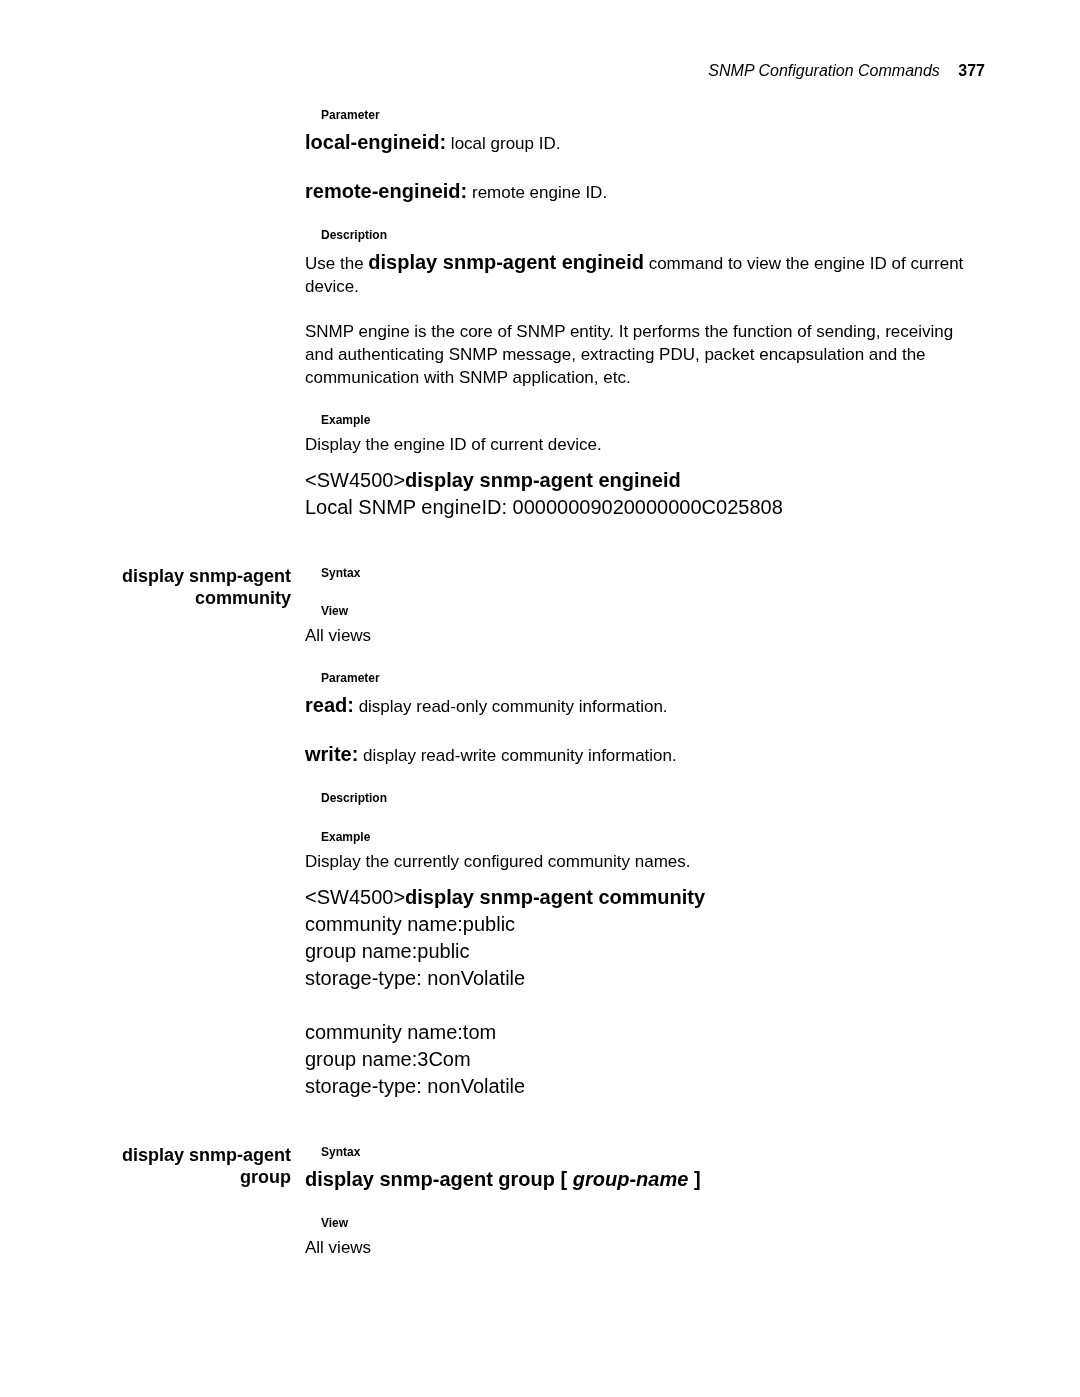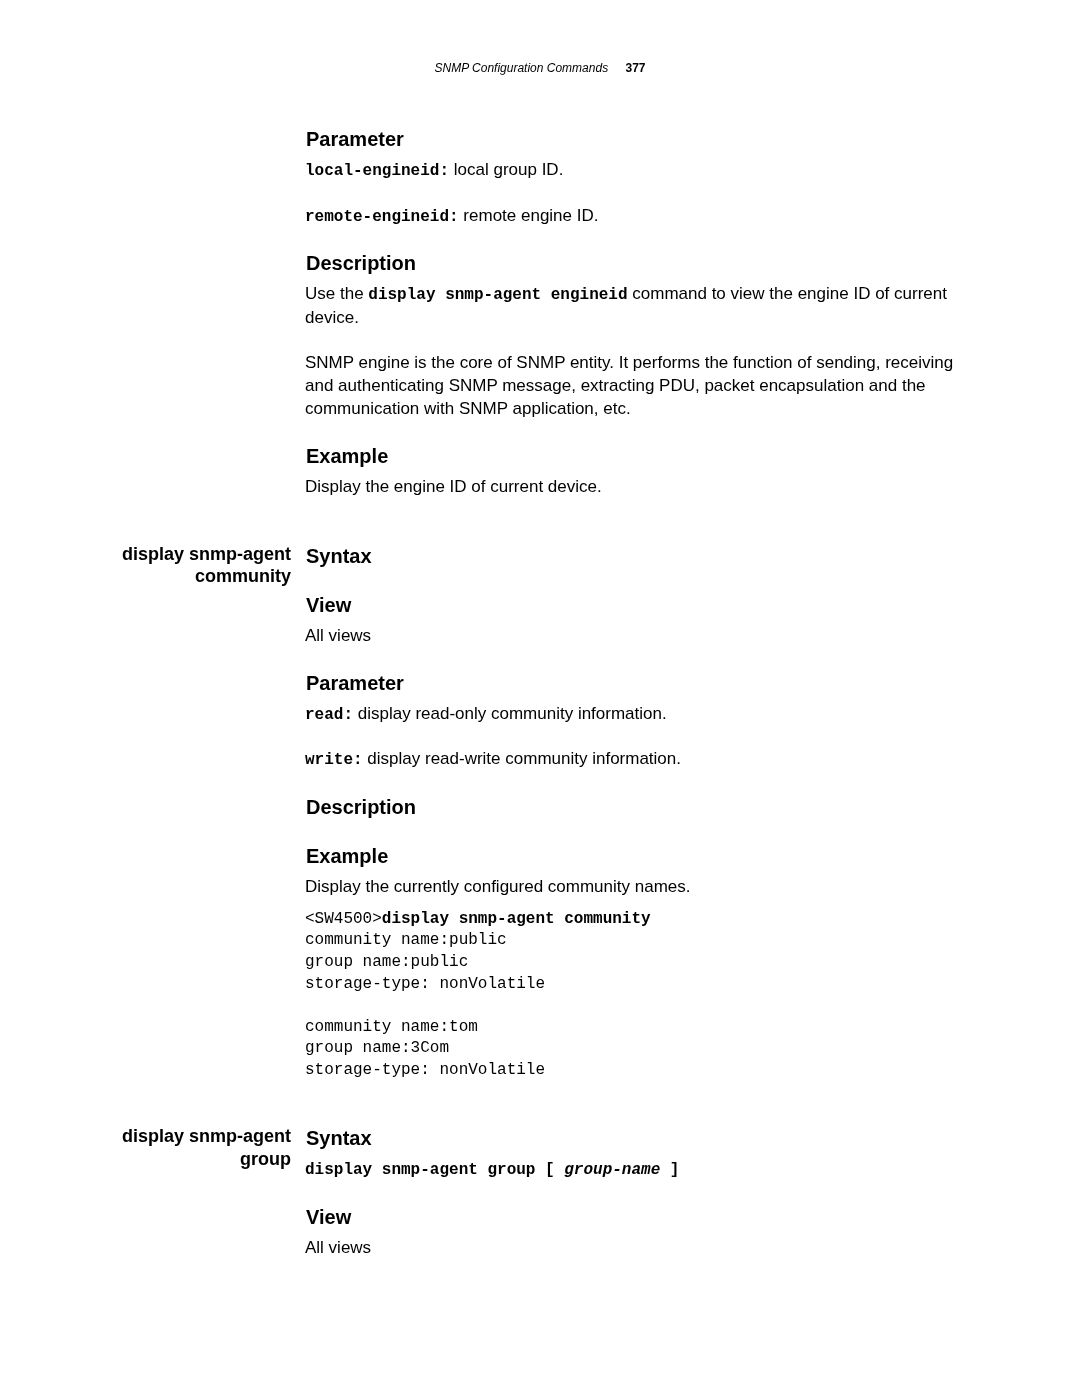--- a/index.html
+++ b/index.html
@@ -12,25 +12,25 @@
     line-height: 1.35;
   }
   .page {
     width: 1080px;
     min-height: 1397px;
     box-sizing: border-box;
     padding: 60px 95px 90px 95px;
     position: relative;
   }
   .running-head {
-    text-align: center;
+    text-align: right;
     font-style: italic;
-    font-size: 12px;
+    font-size: 16px;
     color: #000;
-    margin-bottom: 50px;
+    margin-bottom: 25px;
   }
   .running-head .pnum {
     font-style: normal;
     font-weight: 700;
     margin-left: 14px;
   }
   .row {
     display: flex;
     align-items: flex-start;
   }
@@ -45,29 +45,29 @@
     font-weight: 700;
     font-size: 18px;
     line-height: 1.25;
     display: inline-block;
   }
   .maincol {
     flex: 1 1 auto;
     max-width: 680px;
   }
   h4.sub {
-    font-size: 20px;
+    font-size: 12px;
     font-weight: 700;
-    margin: 0 0 6px 1px;
+    margin: 0 0 6px 16px;
   }
   .block { margin-bottom: 22px; }
   p { margin: 0 0 10px 0; }
   code, .mono, pre {
-    font-family: Liberation Mono, monospace;
-    font-size: 16px;
+    font-family: Liberation Sans, sans-serif;
+    font-size: 20px;
   }
   code.bold, .mono.bold, pre .bold { font-weight: 700; }
   pre {
     margin: 6px 0 0 0;
     white-space: pre;
     line-height: 1.35;
   }
   .gap-s { height: 12px; }
   .gap-m { height: 22px; }
   .italic { font-style: italic; }
@@ -94,20 +94,22 @@
           </div>
           <div class="block">
             <h4 class="sub">Description</h4>
             <p><span>Use the </span><code class="bold">display snmp-agent engineid</code><span> command to view the engine ID of current device.</span></p>
             <div class="gap-s"></div>
             <p><span>SNMP engine is the core of SNMP entity. It performs the function of sending, receiving and authenticating SNMP message, extracting PDU, packet encapsulation and the communication with SNMP application, etc.</span></p>
           </div>
           <div class="block">
             <h4 class="sub">Example</h4>
             <p><span>Display the engine ID of current device.</span></p>
+            <pre><span class="mono">&lt;SW4500&gt;</span><span class="mono bold">display snmp-agent engineid</span>
+<span class="mono">Local SNMP engineID: 00000009020000000C025808</span></pre>
           </div>
         </div>
       </div>
       <div class="gap-m"></div>
       <div class="row">
         <div class="sidecol"><span class="label">display snmp-agent community</span></div>
         <div class="maincol">
           <div class="block">
             <h4 class="sub">Syntax</h4>
           </div>

